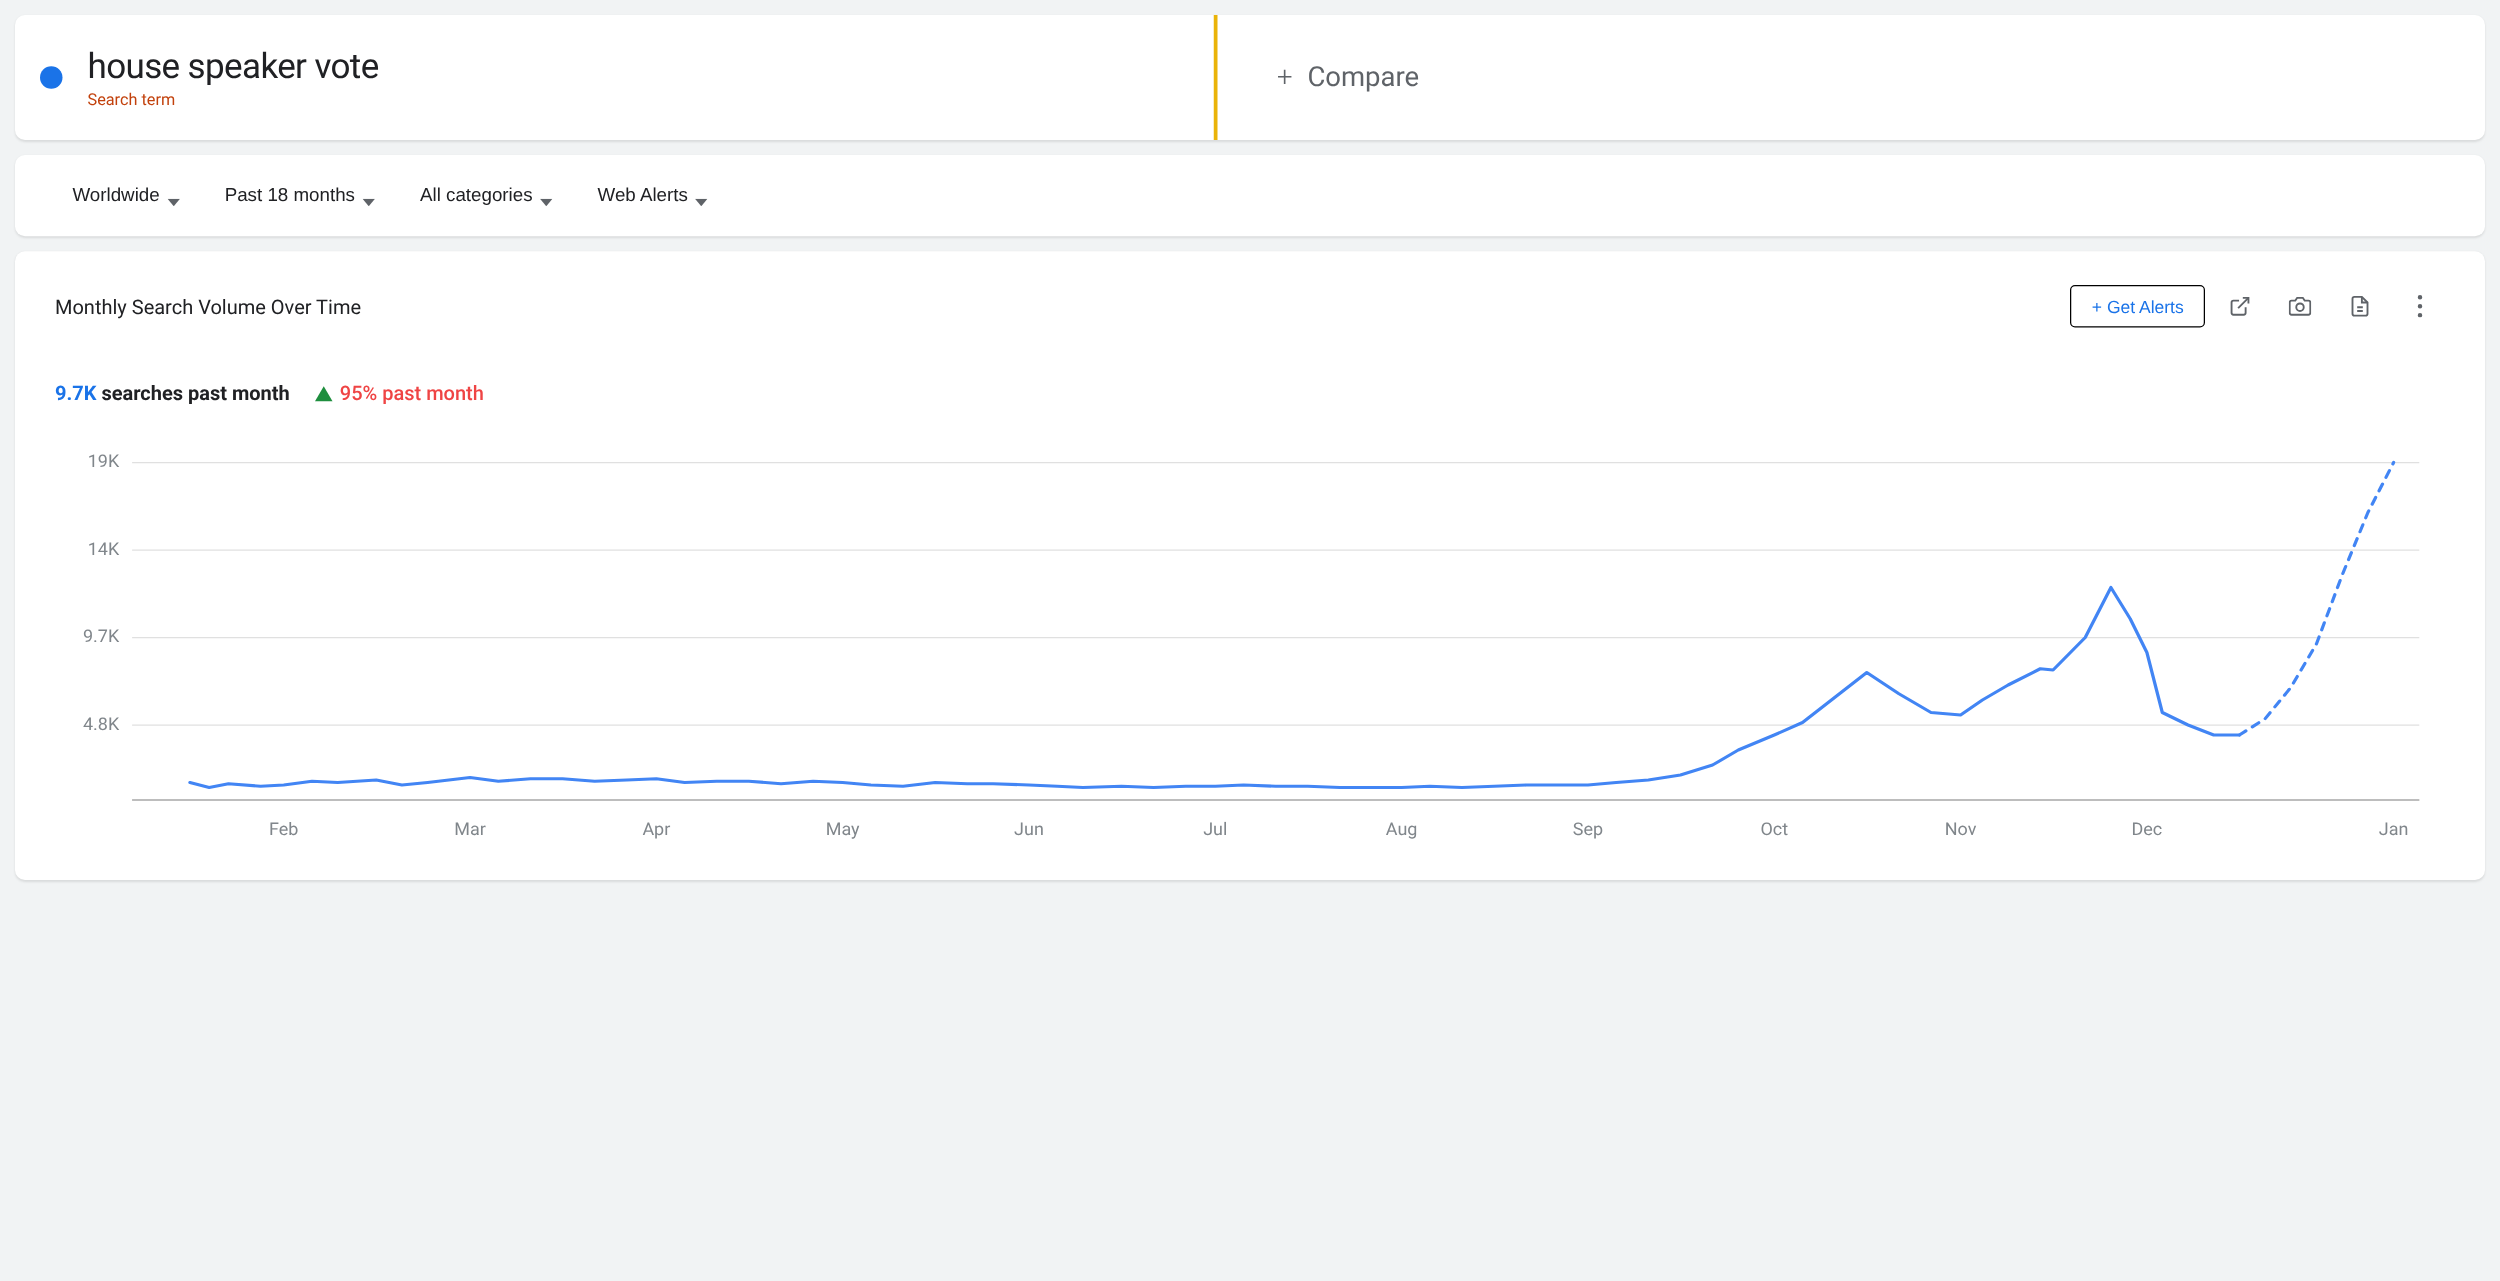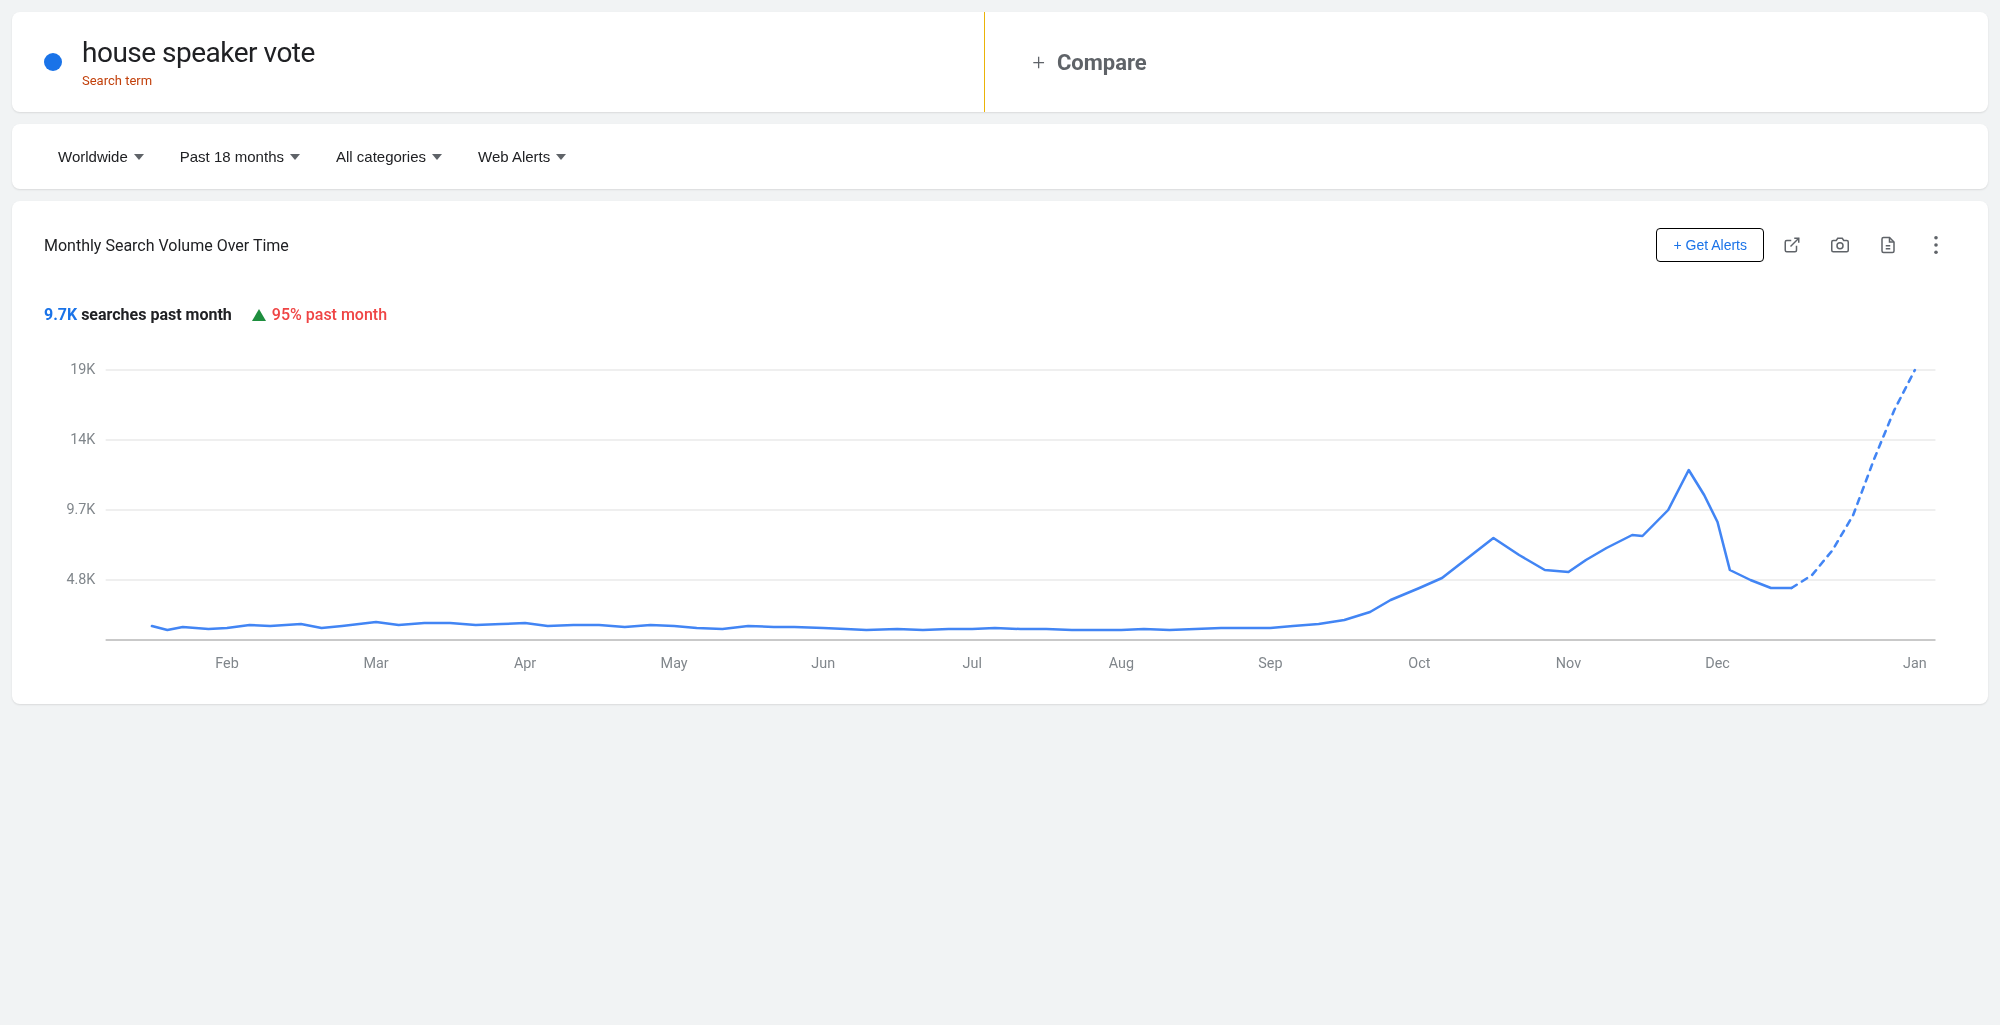--- a/index.html
+++ b/index.html
@@ -17,23 +17,23 @@
       background: #fff;
       border-radius: 8px;
       display: flex;
       align-items: stretch;
       margin-bottom: 12px;
       box-shadow: 0 1px 2px rgba(0,0,0,0.1);
     }
     .search-term-section {
       display: flex;
       align-items: center;
-      padding: 24px 32px;
+      padding: 24px 20px;
       flex: 1;
-      border-right: 1px solid #eab308;
+      border-right: 3px solid #eab308;
     }
     .blue-dot {
       width: 18px;
       height: 18px;
       border-radius: 50%;
       background: #1a73e8;
       margin-right: 20px;
       flex-shrink: 0;
     }
     .search-term-text h2 {
@@ -56,35 +56,35 @@
     }
     .compare-plus {
       font-size: 22px;
       color: #5f6368;
       margin-right: 12px;
       font-weight: 300;
     }
     .compare-text {
       font-size: 22px;
       color: #5f6368;
-      font-weight: 700;
+      font-weight: 400;
     }
     .filters-card {
       background: #fff;
       border-radius: 8px;
       display: flex;
       align-items: center;
       padding: 16px 32px;
       margin-bottom: 12px;
       box-shadow: 0 1px 2px rgba(0,0,0,0.1);
       gap: 8px;
     }
     .filter-btn {
       display: flex;
-      align-items: center;
+      align-items: flex-end;
       padding: 8px 14px;
       border: none;
       background: transparent;
       cursor: pointer;
       font-size: 15px;
       color: #202124;
       border-radius: 4px;
       gap: 6px;
     }
     .filter-btn svg {

